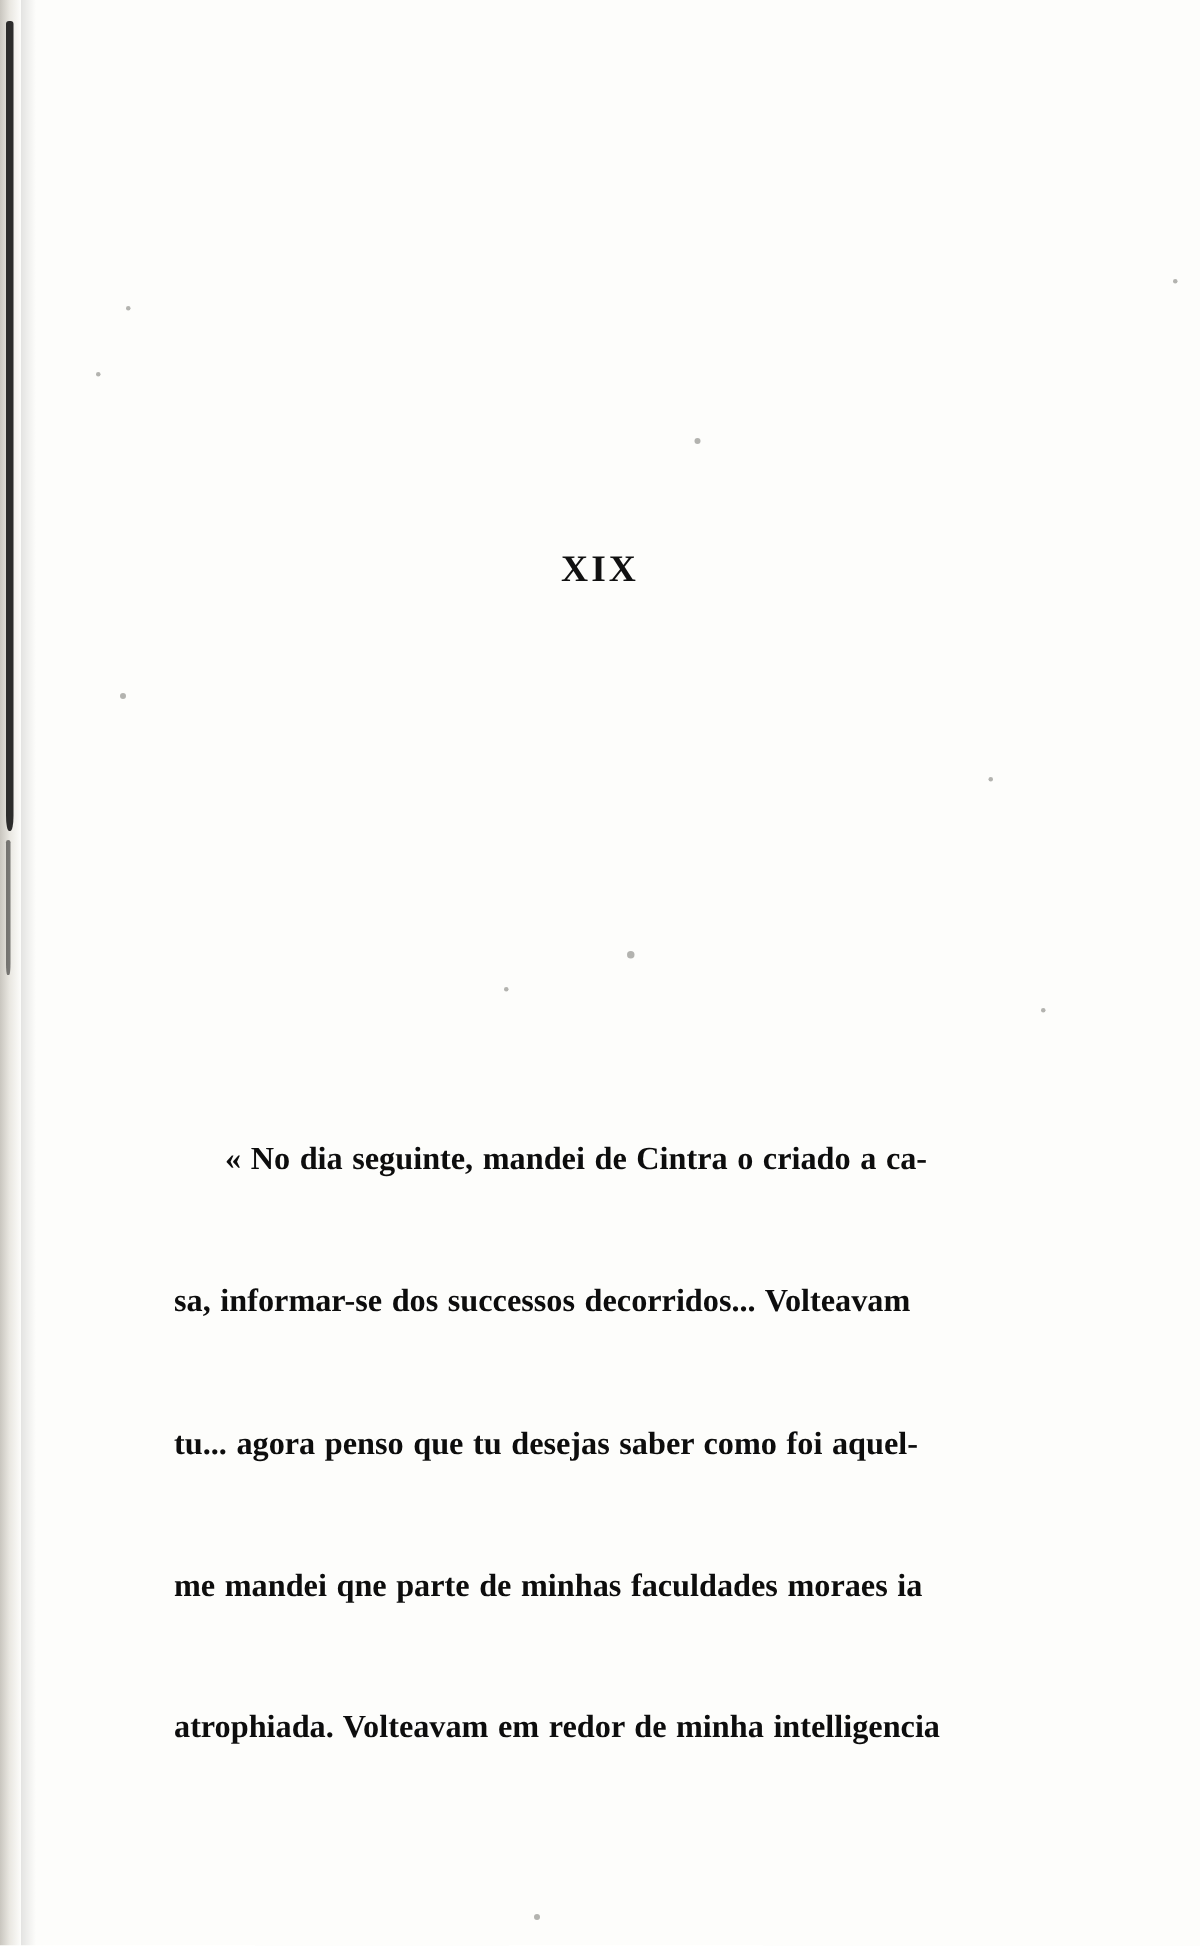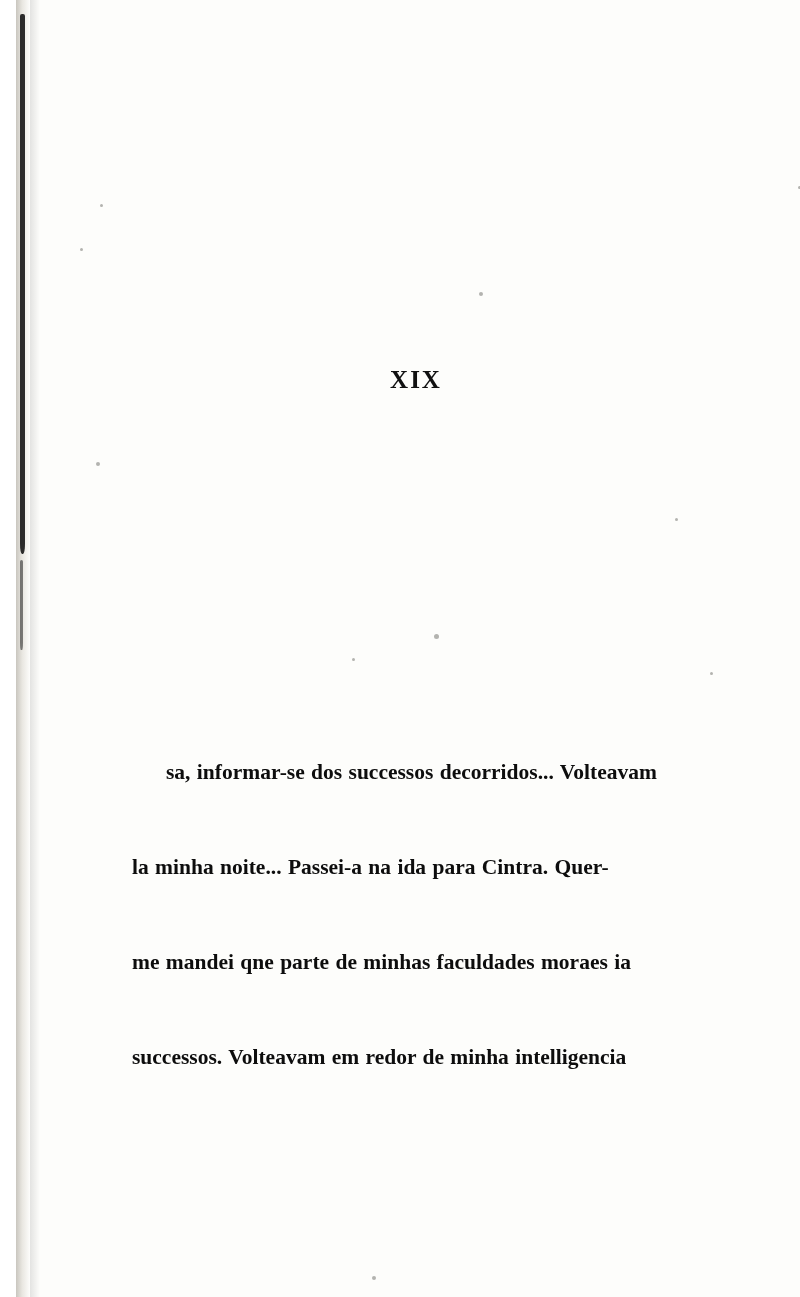--- a/index.html
+++ b/index.html
@@ -13,21 +13,20 @@
     position: relative;
     font-family: "Liberation Serif", serif;
     overflow: hidden;
   }
 
   
   .page {
     position: absolute;
     inset: 0;
     background: #fdfdfb;
-    margin-left: 16px;
   }
 
   
   .binding-edge {
     position: absolute;
     left: 0;
     top: 0;
     width: 14px;
     height: 1297px;
     background: linear-gradient(to right, #c9c6bf 0%, #e9e7e1 45%, #fdfdfb 100%);
@@ -117,24 +116,25 @@
   <div class="speck" style="left:80px;  top:462px; width:4px; height:4px;"></div>
   <div class="speck" style="left:659px; top:518px; width:3px; height:3px;"></div>
   <div class="speck" style="left:418px; top:634px; width:5px; height:5px;"></div>
   <div class="speck" style="left:336px; top:658px; width:3px; height:3px;"></div>
   <div class="speck" style="left:694px; top:672px; width:3px; height:3px;"></div>
   <div class="speck" style="left:356px; top:1276px; width:4px; height:4px;"></div>
 
   <div class="chapter-number">XIX</div>
 
   <div class="body-text">
+    <span class="line">« No dia seguinte, mandei de Cintra o criado a ca-</span>
     <span class="line">sa, informar-se dos successos decorridos... Volteavam</span>
-    <span class="line">la minha noite... Passei-a na ida para Cintra. Quer-</span>
+    <span class="line">tu... agora penso que tu desejas saber como foi aquel-</span>
     <span class="line">me mandei qne parte de minhas faculdades moraes ia</span>
-    <span class="line">successos. Volteavam em redor de minha intelligencia</span>
+    <span class="line">atrophiada. Volteavam em redor de minha intelligencia</span>
     
     
     
     
     
     
     
   </div>
 
 </div>

